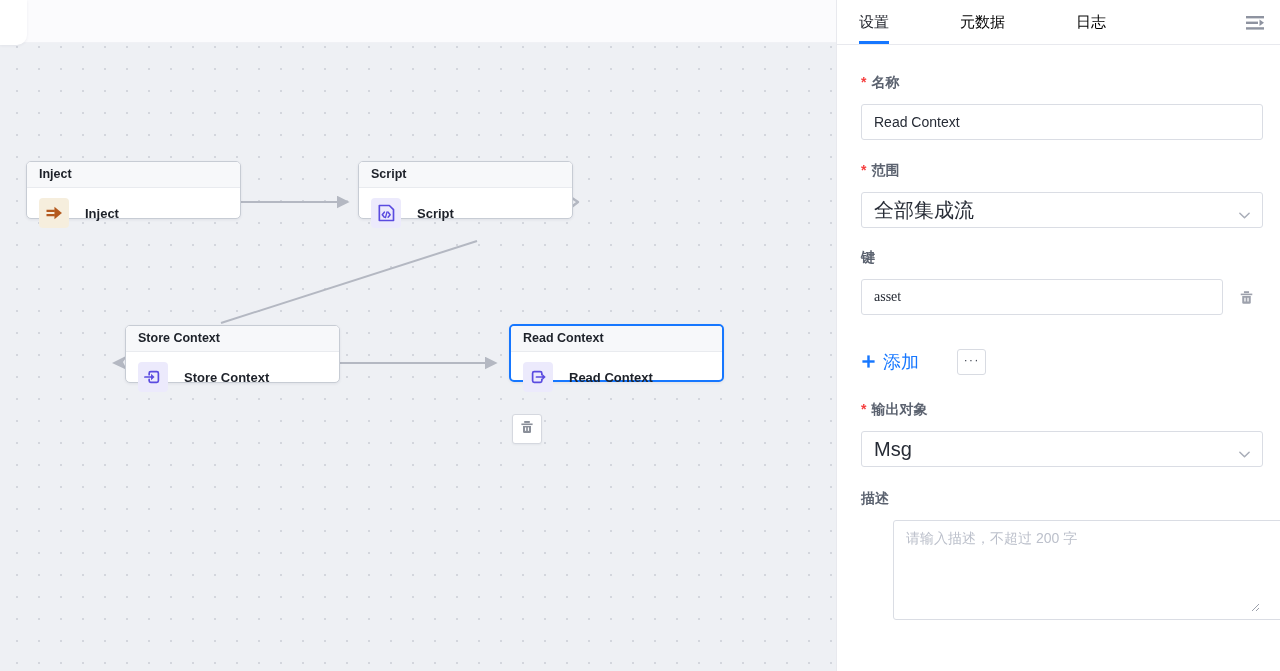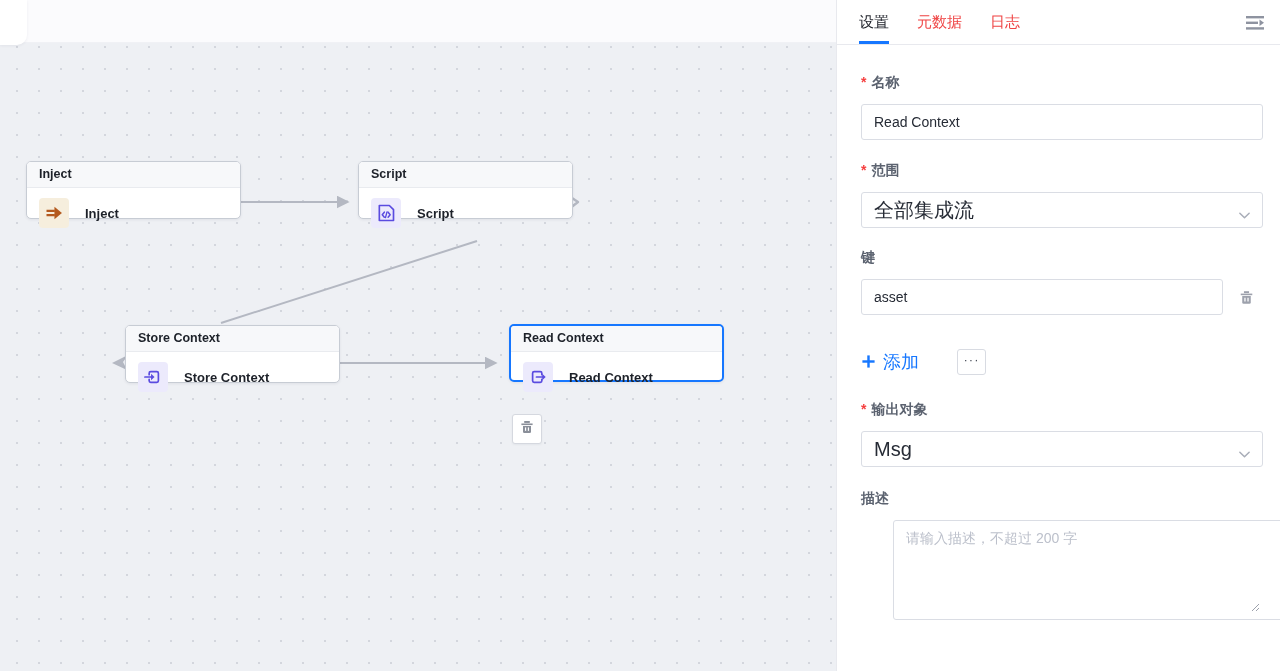--- a/index.html
+++ b/index.html
@@ -33,23 +33,23 @@
 
   .node-trash-btn { position:absolute; left:512px; top:414px; width:30px; height:30px;
     background:#fff; border:1px solid #d5d8df; border-radius:3px; display:flex;
     align-items:center; justify-content:center; cursor:pointer;
     box-shadow:0 1px 2px rgba(25,35,60,.05); }
 
   
   .panel { position:relative; width:444px; height:671px; background:#fff;
     border-left:1px solid #e8e9ee; }
   .panel-tabs { position:relative; height:45px; border-bottom:1px solid #e8e9ee;
-    display:flex; align-items:stretch; padding-left:22px; }
+    display:flex; align-items:stretch; padding-left:22px;gap:43px; }
   .tab { display:flex; align-items:center; margin-right:28px; font-size:15px;
-    color:#ef4444; cursor:pointer; position:relative; }
+    color:#000000; cursor:pointer; position:relative; }
   .tab.active { color:#23262e; }
   .tab.active::after { content:""; position:absolute; left:0; right:0; bottom:0;
     height:3px; background:#1677ff; }
   .panel-collapse { position:absolute; right:14px; top:12px; width:22px; height:22px;
     display:flex; align-items:center; justify-content:center; cursor:pointer; }
 
   .panel-body { padding:29px 24px 0 24px; }
   .field-label { font-size:14px; color:#5c6370; margin-bottom:12px;font-weight:bold; }
   .req { color:#f53f3f; margin-right:5px; }
   .t-input { width:402px; height:36px; border:1px solid #dadde4; border-radius:3px;
@@ -57,21 +57,21 @@
     font-family:"Liberation Sans","DejaVu Sans",sans-serif; }
   .t-input::placeholder { color:#bcc0cb; }
   .select { position:relative; width:402px; height:36px; border:1px solid #dadde4;
     border-radius:3px; display:flex; align-items:center; padding:0 34px 0 12px;
     font-size:20px; color:#262b35; cursor:pointer; background:#fff; }
   .select .chev { position:absolute; right:11px; top:11px; }
   .gap22 { height:22px; } .gap21 { height:21px; } .gap16 { height:16px; }
   .gap17 { height:17px; } .gap26 { height:26px; } .gap23 { height:23px; }
 
   .key-row { display:flex; align-items:center; }
-  .key-row .t-input { width:366px; }
+  .key-row .t-input { width:366px;font-family:Liberation Serif, serif; }
   .key-trash { margin-left:13px; width:20px; height:20px; display:flex;
     align-items:center; justify-content:center; cursor:pointer; }
 
   .add-row { display:flex; align-items:center; height:27px; }
   .add-link { display:flex; align-items:center; color:#1677ff; font-size:18px;
     cursor:pointer; }
   .add-link .plus { margin-right:7px; display:flex; }
   .more-btn { margin-left:38px; width:29px; height:26px; border:1px solid #d8dbe2;
     border-radius:3px; background:#fff; color:#4a4f5a; font-size:13px;
     display:flex; align-items:center; justify-content:center; cursor:pointer;

